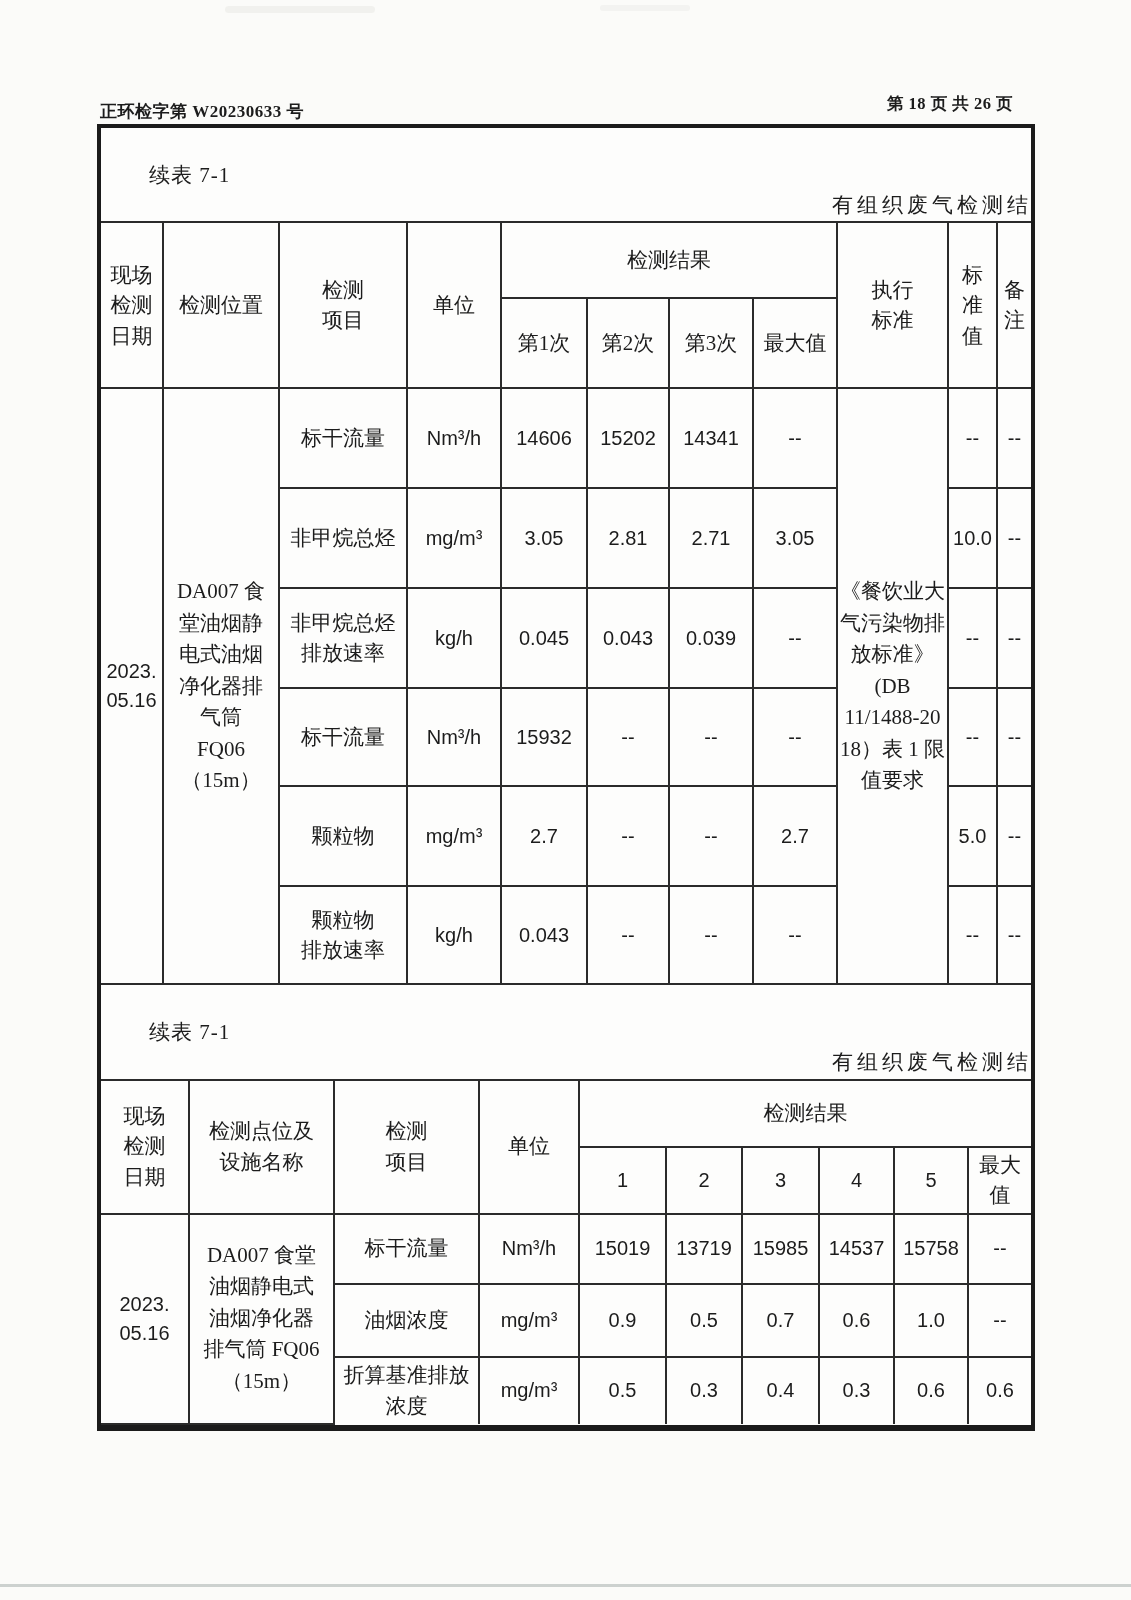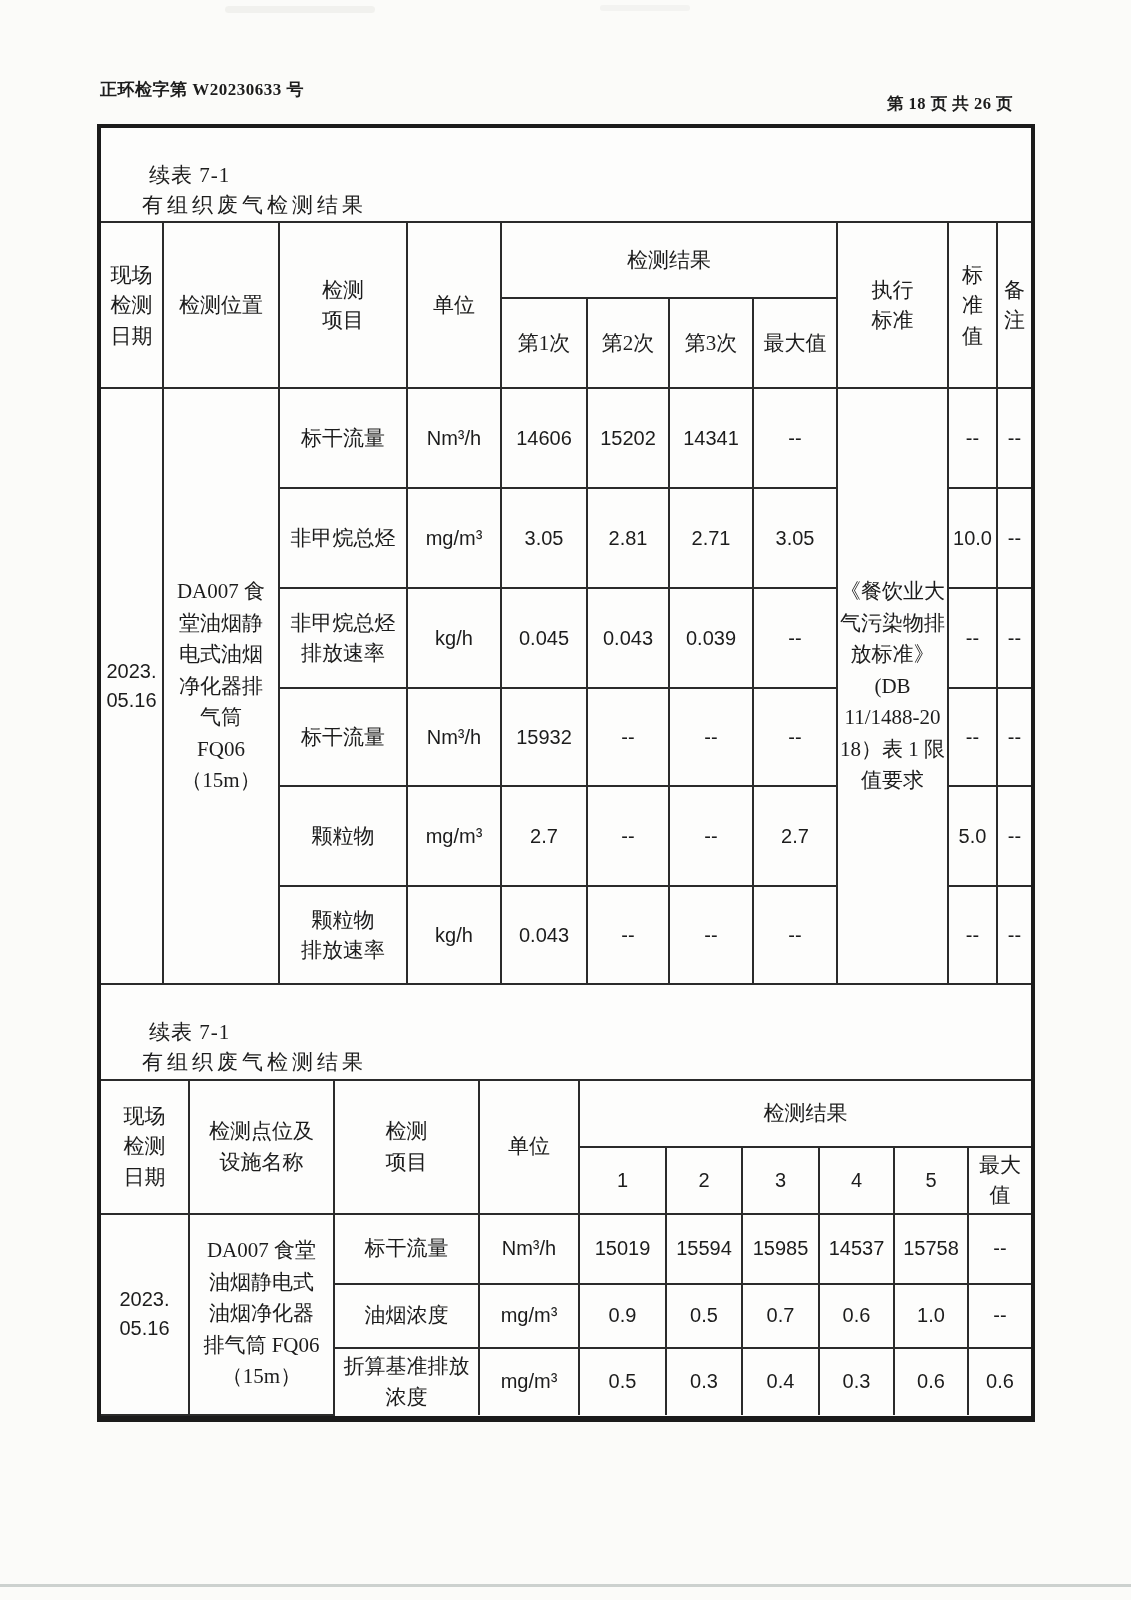--- a/index.html
+++ b/index.html
@@ -4,49 +4,49 @@
 <style>
   html,body{margin:0;padding:0;}
   body{
     width:1131px;height:1600px;position:relative;overflow:hidden;
     background:#fbfbf9;color:#1c1c1c;
     font-family:"Liberation Serif","DejaVu Serif",serif;
   }
   .smudge{position:absolute;background:#e9e9e6;border-radius:4px;}
   .s1{left:225px;top:6px;width:150px;height:7px;opacity:.55;}
   .s2{left:600px;top:5px;width:90px;height:6px;opacity:.45;}
-  .doc-number{position:absolute;left:100px;top:78px;font-size:17px;font-weight:bold;letter-spacing:.5px;}
+  .doc-number{position:absolute;left:100px;top:100px;font-size:17px;font-weight:bold;letter-spacing:.5px;}
   .page-indicator{position:absolute;right:118px;top:93px;font-size:16.5px;font-weight:bold;letter-spacing:.5px;}
 
   .table-wrap{
     position:absolute;left:97px;top:124px;width:930px;
     border:4px solid #1b1b1b;border-bottom-width:6px;background:#fdfdfc;
   }
   table{border-collapse:collapse;table-layout:fixed;width:930px;}
   th,td{
     border-right:2px solid #2b2b2b;border-bottom:2px solid #2b2b2b;
     padding:1px 2px;text-align:center;vertical-align:middle;
     font-weight:normal;font-size:21px;line-height:1.45;
     white-space:pre-line;overflow:hidden;
   }
   .edge{border-right:none;}
   .bottom{border-bottom:none;}
   .num{font-family:"Liberation Sans","DejaVu Sans",sans-serif;font-size:20px;}
   .unit{font-family:"Liberation Sans","DejaVu Sans",sans-serif;font-size:20px;}
   .multi{line-height:1.5;}
-  .title-cell{position:relative;text-align:left;height:100%;padding-left:13px;}
+  .title-cell{position:relative;text-align:right;height:100%;padding-left:13px;}
   .title-label{position:absolute;left:48px;top:50%;transform:translateY(-50%);letter-spacing:1px;}
   .tbl-title{display:inline-block;transform:translateX(28px);letter-spacing:4px;}
   
   .hA-title{height:43px;} .hA-g{height:76px;} .hA-s{height:90px;}
   .hA-r1{height:100px;} .hA-r2{height:100px;} .hA-r3{height:100px;}
   .hA-r4{height:98px;}  .hA-r5{height:100px;} .hA-r6{height:98px;}
   .hB-title{height:45px;} .hB-i1{height:69px;} .hB-i2{height:70px;}
   .hB-g{height:66px;} .hB-s{height:67px;}
-  .hB-r1{height:70px;} .hB-r2{height:64px;} .hB-r3{height:67px;}
+  .hB-r1{height:70px;} .hB-r2{height:73px;} .hB-r3{height:67px;}
   .scan-line{position:absolute;left:0;top:1584px;width:1131px;height:3px;background:#ccd1cf;}
 </style>
 </head>
 <body>
 
 <div>
   <div class="smudge s1"></div>
   <div class="smudge s2"></div>
 
   <div class="doc-number">正环检字第 W20230633 号</div>
@@ -233,21 +233,21 @@
         <td rowspan="3" class="num">2023.
 05.16</td>
         <td rowspan="3" class="multi">DA007 食堂
 油烟静电式
 油烟净化器
 排气筒 FQ06
 （15m）</td>
         <td>标干流量</td>
         <td class="unit">Nm³/h</td>
         <td class="num">15019</td>
-        <td class="num">15594</td>
+        <td class="num">13719</td>
         <td class="num">15985</td>
         <td class="num">14537</td>
         <td class="num">15758</td>
         <td class="num edge">--</td>
       </tr>
       <tr class="hB-r2">
         <td>油烟浓度</td>
         <td class="unit">mg/m³</td>
         <td class="num">0.9</td>
         <td class="num">0.5</td>

